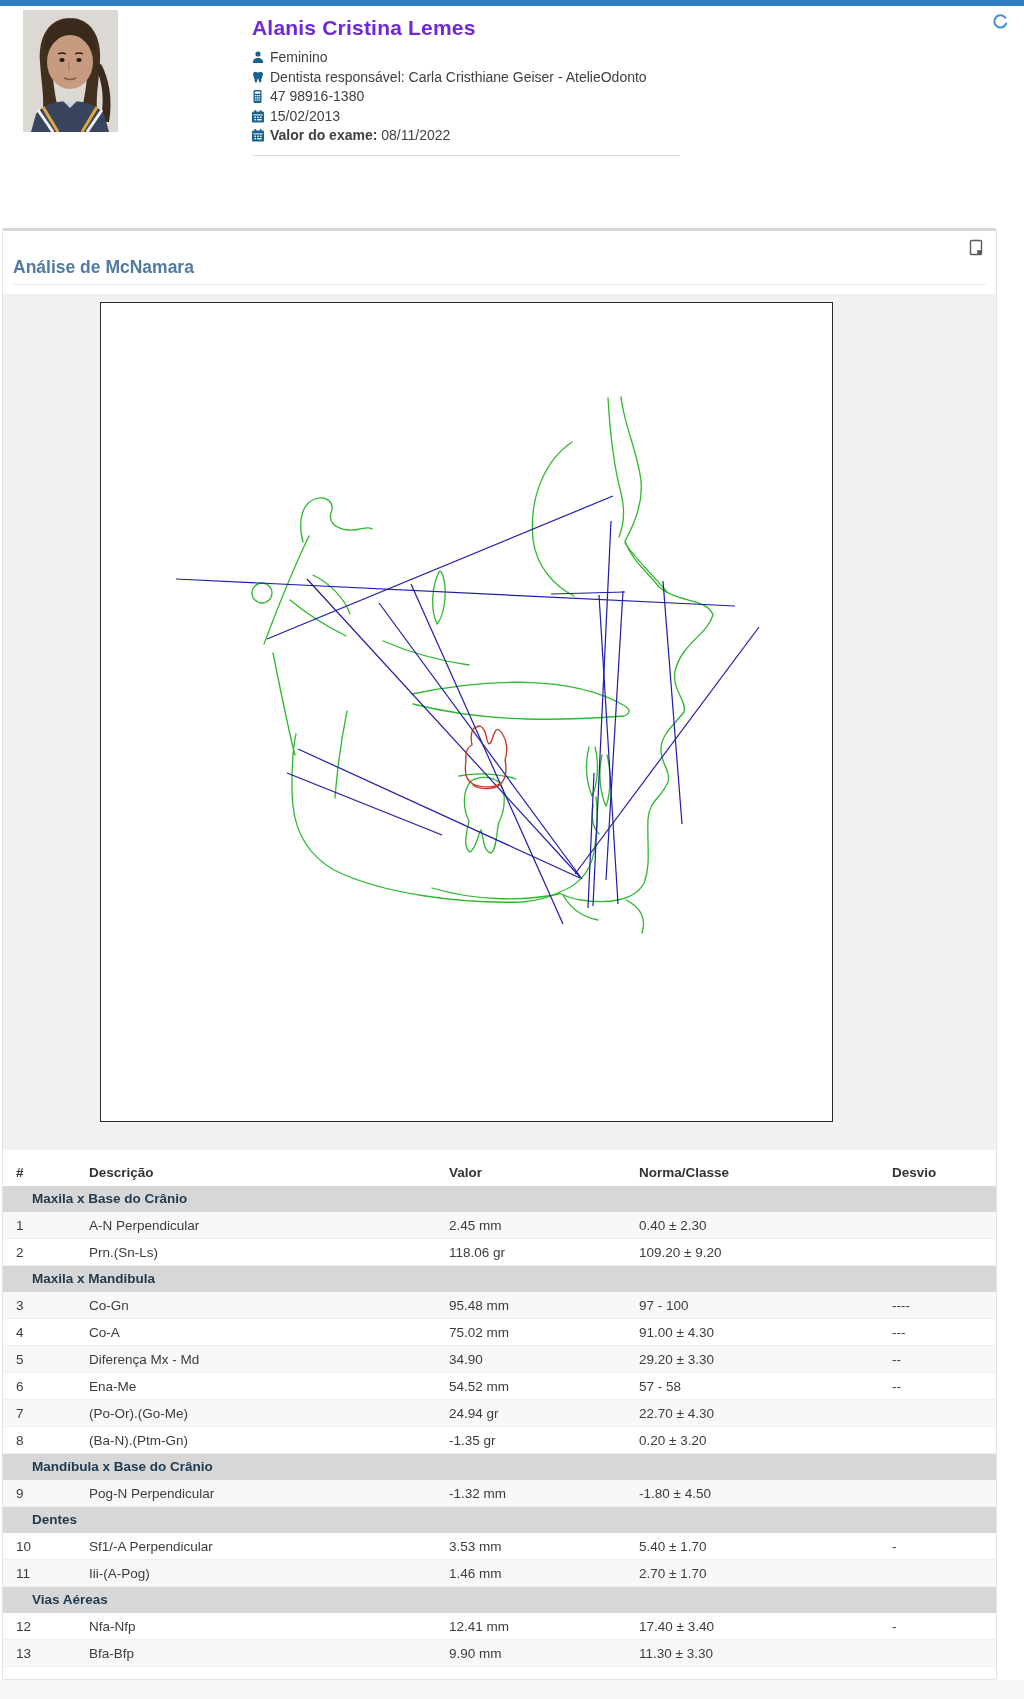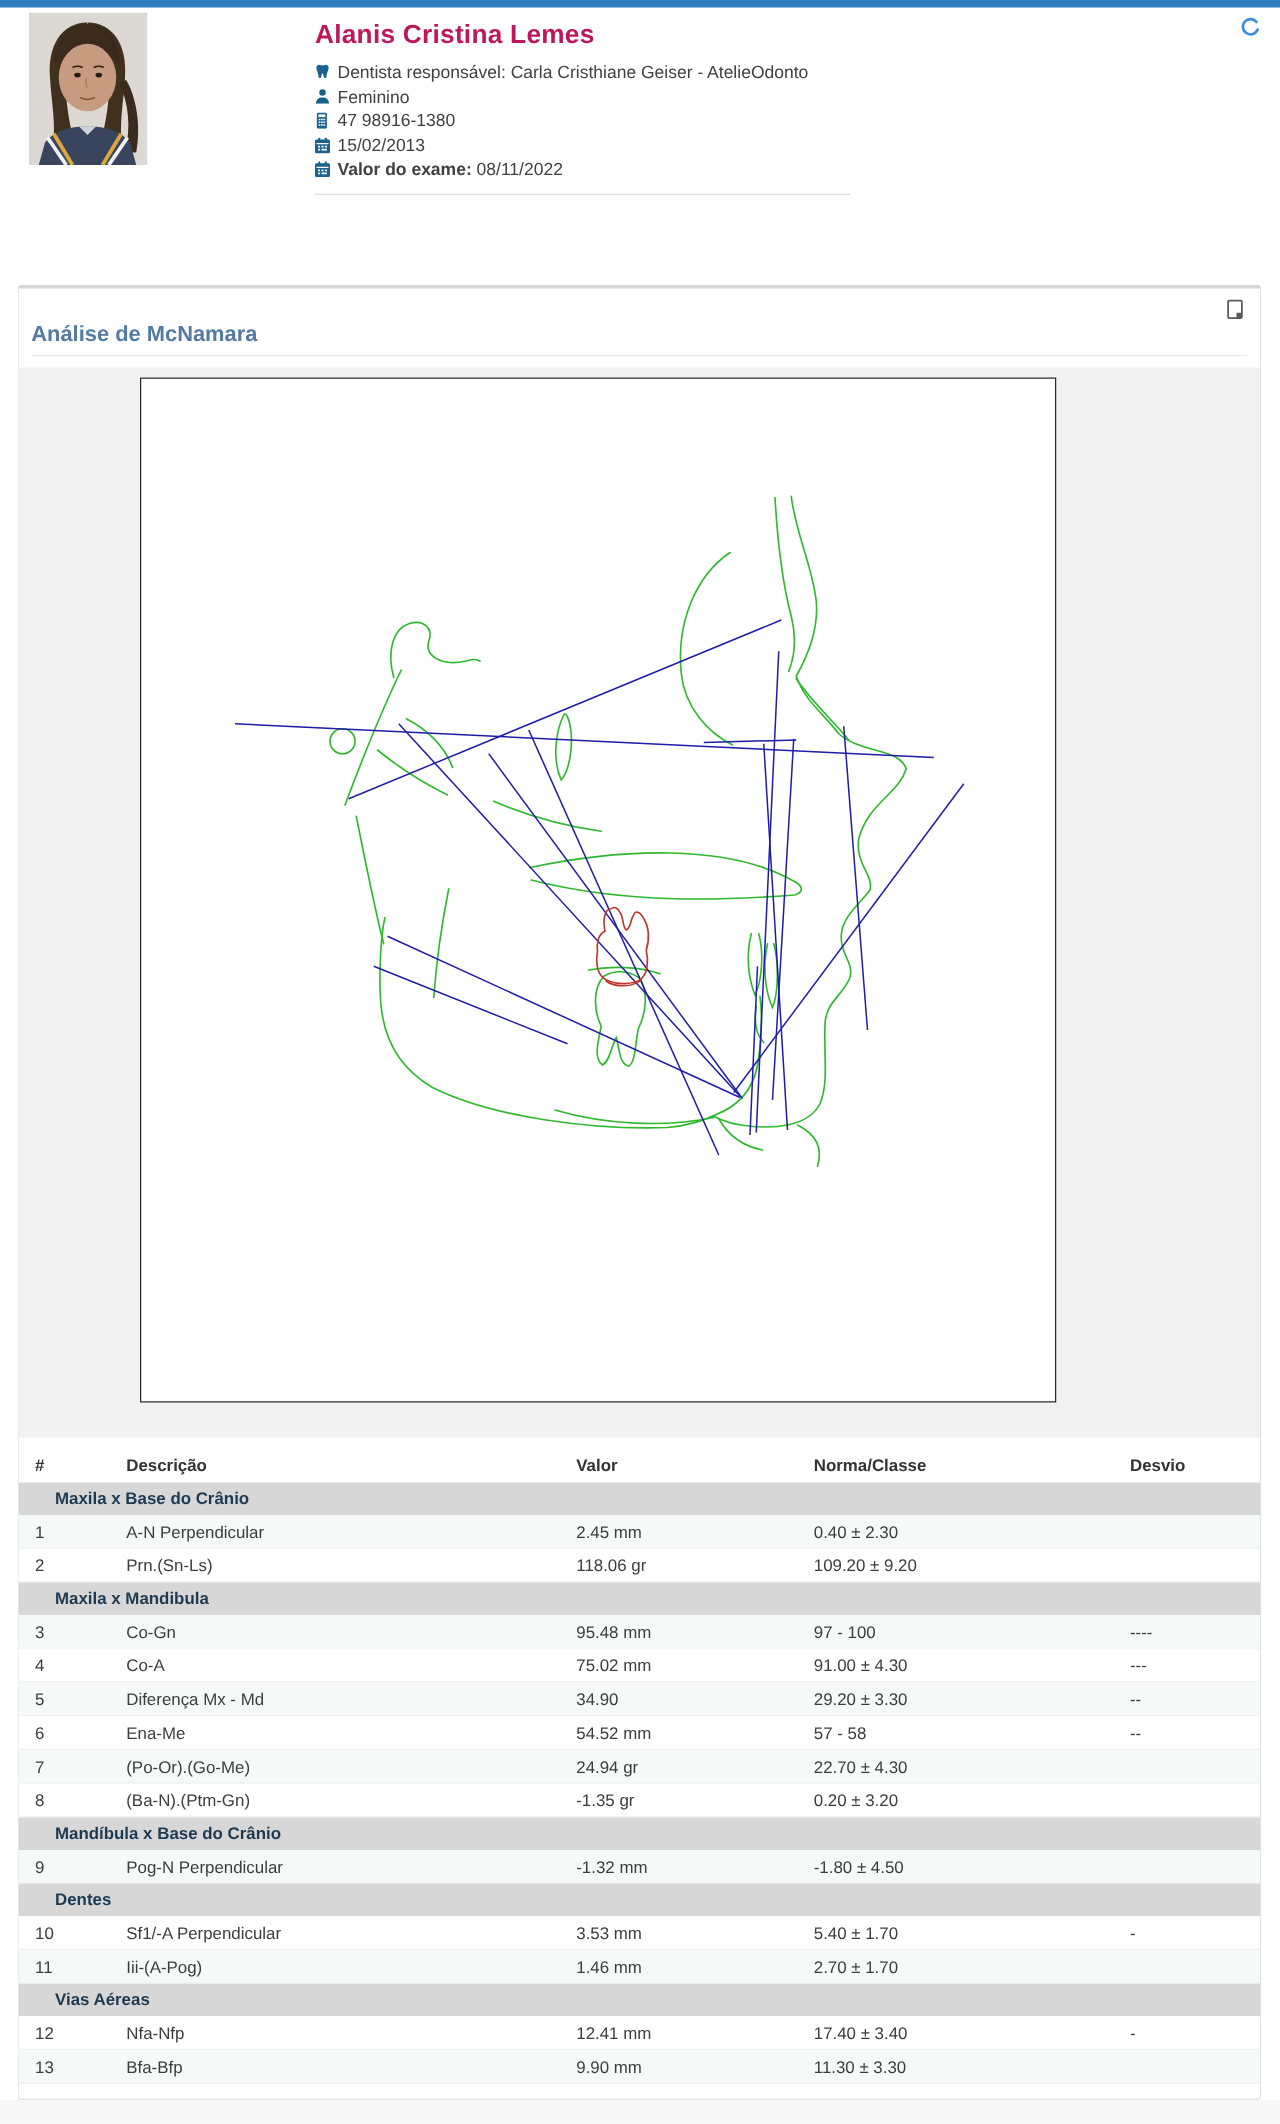--- a/index.html
+++ b/index.html
@@ -2,26 +2,26 @@
 <html><head>
 <meta charset="utf-8">
 <style>
   html,body{margin:0;padding:0;}
   body{width:1024px;height:1699px;position:relative;background:#ffffff;
        font-family:"Liberation Sans", sans-serif;overflow:hidden;}
   .topbar{position:absolute;top:0;left:0;width:1024px;height:6px;background:#2e7dc0;}
   .avatar{position:absolute;left:23px;top:10px;width:95px;height:122px;}
   .spinner{position:absolute;left:991px;top:13px;width:17px;height:17px;cursor:pointer;}
   .patient-info{position:absolute;left:252px;top:16px;width:428px;padding-bottom:9px;border-bottom:1px solid #dcdcdc;}
-  .patient-name{font-size:21px;font-weight:bold;color:#be185d;margin-bottom:8px;letter-spacing:.2px;}
+  .patient-name{font-size:21px;font-weight:bold;color:#6d28d9;margin-bottom:8px;letter-spacing:.2px;}
   .d-line{position:relative;padding-left:18px;font-size:14px;line-height:19.5px;color:#404040;}
   .d-line svg{position:absolute;left:0;top:3px;}
   .b{font-weight:bold;}
 
-  .card{position:absolute;left:14px;top:228px;width:995px;height:1452px;box-sizing:border-box;
+  .card{position:absolute;left:2px;top:228px;width:995px;height:1452px;box-sizing:border-box;
         background:#fff;border:1px solid #e2e2e2;border-top:3px solid #d6d6d6;border-radius:3px;}
   .doc-btn{position:absolute;right:12px;top:8px;width:15px;height:18px;cursor:pointer;}
   .heading{position:absolute;left:10px;top:26px;font-size:17.5px;font-weight:bold;color:#527aa2;}
   .hrline{position:absolute;left:10px;right:10px;top:53px;height:1px;background:#e9e9e9;}
   .trace-panel{position:absolute;left:0;top:63px;width:993px;height:856px;background:#f1f1f1;}
   .trace-canvas{position:absolute;left:97px;top:8px;width:731px;height:818px;background:#fff;border:1px solid #2b2b2b;}
   .trace-canvas svg{display:block;}
 
   .analysis-table{position:absolute;left:0;top:927px;width:993px;}
   .t-head{display:grid;grid-template-columns:73px 360px 190px 253px 1fr;height:28px;align-items:center;
@@ -56,32 +56,32 @@
   <line x1="15" y1="100" x2="30" y2="122" stroke="#f2f2f2" stroke-width="3"></line>
   <line x1="20" y1="97" x2="35" y2="122" stroke="#e0a83c" stroke-width="3"></line>
   <line x1="79" y1="100" x2="64" y2="122" stroke="#f2f2f2" stroke-width="3"></line>
   <line x1="74" y1="97" x2="59" y2="122" stroke="#e0a83c" stroke-width="3"></line>
 </svg>
 
 <div class="patient-info">
   <div class="patient-name">Alanis Cristina Lemes</div>
 
   <div class="d-line">
-    <svg width="12" height="13" viewBox="0 0 11 13">
-        <path fill="#19628f" d="M2.8,0.8 C1,0.8 0.2,2.6 0.7,4.4 C1.2,6 2.1,7.2 2.3,10.2 C2.4,11.8 4.2,11.9 4.5,10.4 L5,8.2 C5.2,7.4 5.8,7.4 6,8.2 L6.5,10.4 C6.8,11.9 8.6,11.8 8.7,10.2 C8.9,7.2 9.8,6 10.3,4.4 C10.8,2.6 10,0.8 8.2,0.8 C6.4,1.6 4.6,1.6 2.8,0.8 Z"></path>
-      </svg>
-    <span>Dentista responsável: Carla Cristhiane Geiser - AtelieOdonto</span>
-  </div>
-
-  <div class="d-line">
     <svg width="12" height="12" viewBox="0 0 12 12">
         <circle cx="6" cy="3" r="2.6" fill="#19628f"></circle>
         <path fill="#19628f" d="M0.8,12 C0.8,8.5 3,7 6,7 C9,7 11.2,8.5 11.2,12 Z"></path>
       </svg>
     <span>Feminino</span>
+  </div>
+
+  <div class="d-line">
+    <svg width="12" height="13" viewBox="0 0 11 13">
+        <path fill="#19628f" d="M2.8,0.8 C1,0.8 0.2,2.6 0.7,4.4 C1.2,6 2.1,7.2 2.3,10.2 C2.4,11.8 4.2,11.9 4.5,10.4 L5,8.2 C5.2,7.4 5.8,7.4 6,8.2 L6.5,10.4 C6.8,11.9 8.6,11.8 8.7,10.2 C8.9,7.2 9.8,6 10.3,4.4 C10.8,2.6 10,0.8 8.2,0.8 C6.4,1.6 4.6,1.6 2.8,0.8 Z"></path>
+      </svg>
+    <span>Dentista responsável: Carla Cristhiane Geiser - AtelieOdonto</span>
   </div>
 
   <div class="d-line">
     <svg width="11" height="13" viewBox="0 0 10 13">
         <rect x="1" y="0" width="8" height="13" rx="1.2" fill="#19628f"></rect>
         <rect x="2.2" y="1.5" width="5.6" height="2.2" fill="#fff"></rect>
         <rect x="2.4" y="5" width="1.4" height="1.2" fill="#fff"></rect>
         <rect x="4.3" y="5" width="1.4" height="1.2" fill="#fff"></rect>
         <rect x="6.2" y="5" width="1.4" height="1.2" fill="#fff"></rect>
         <rect x="2.4" y="7.2" width="1.4" height="1.2" fill="#fff"></rect>

